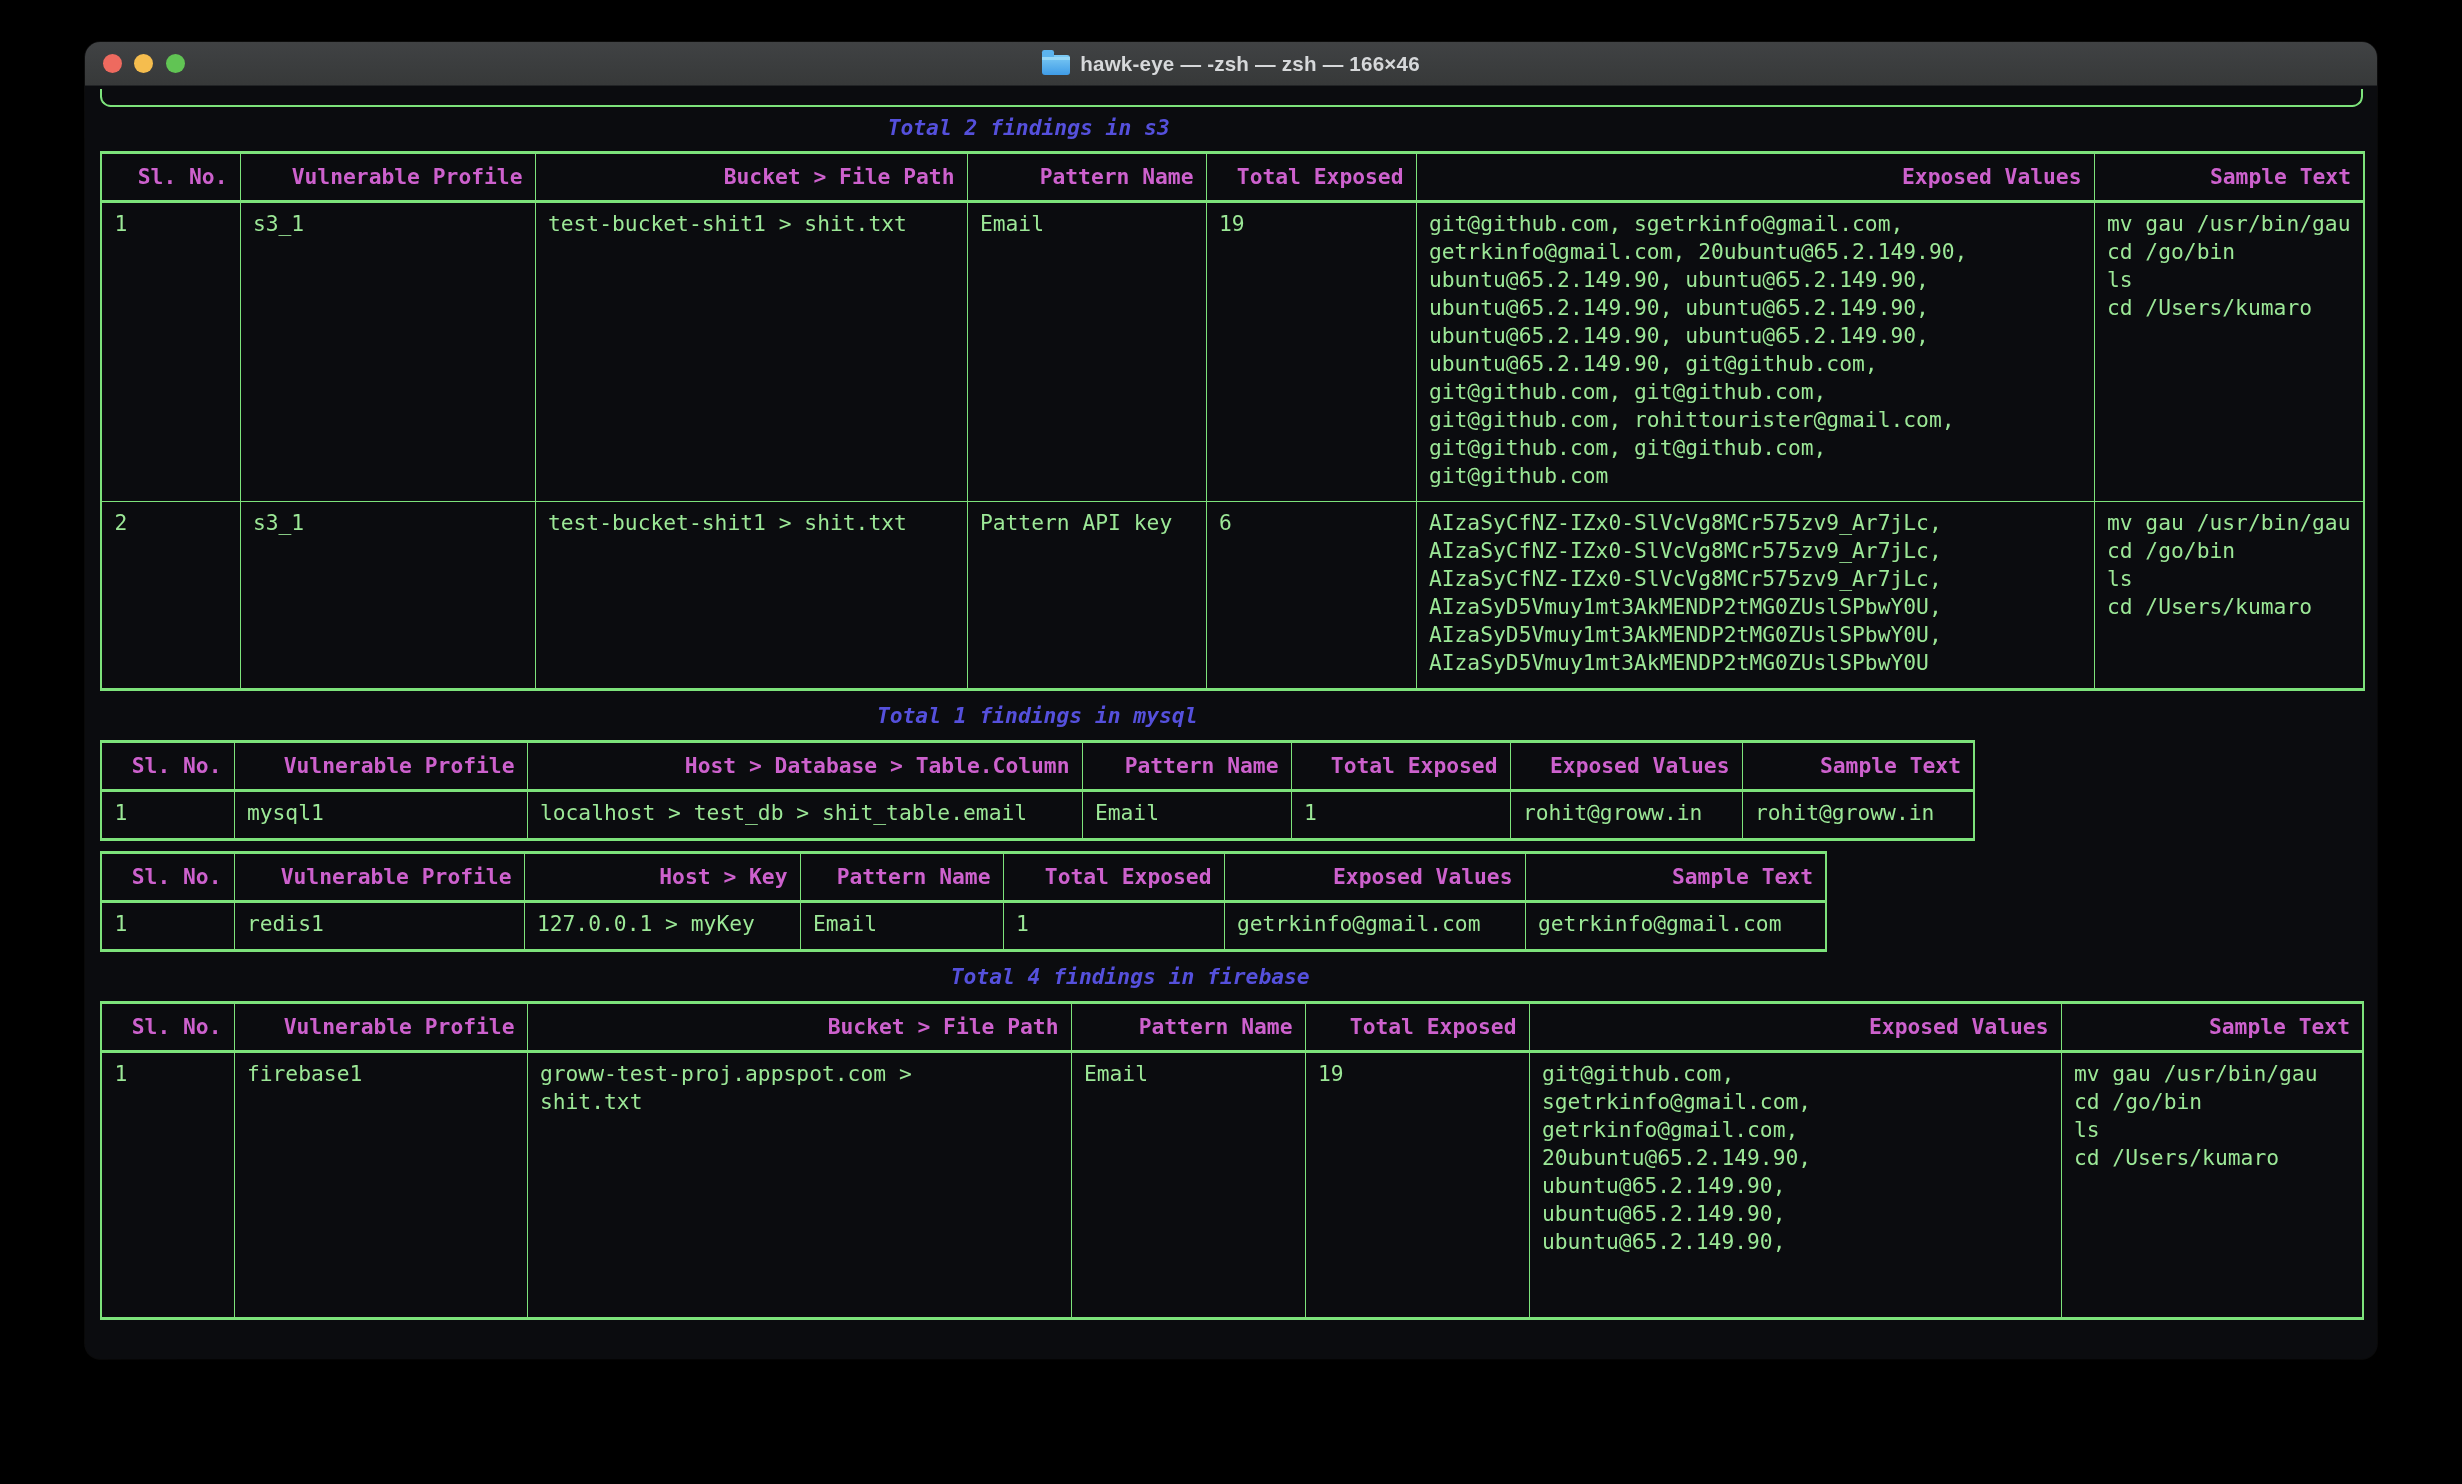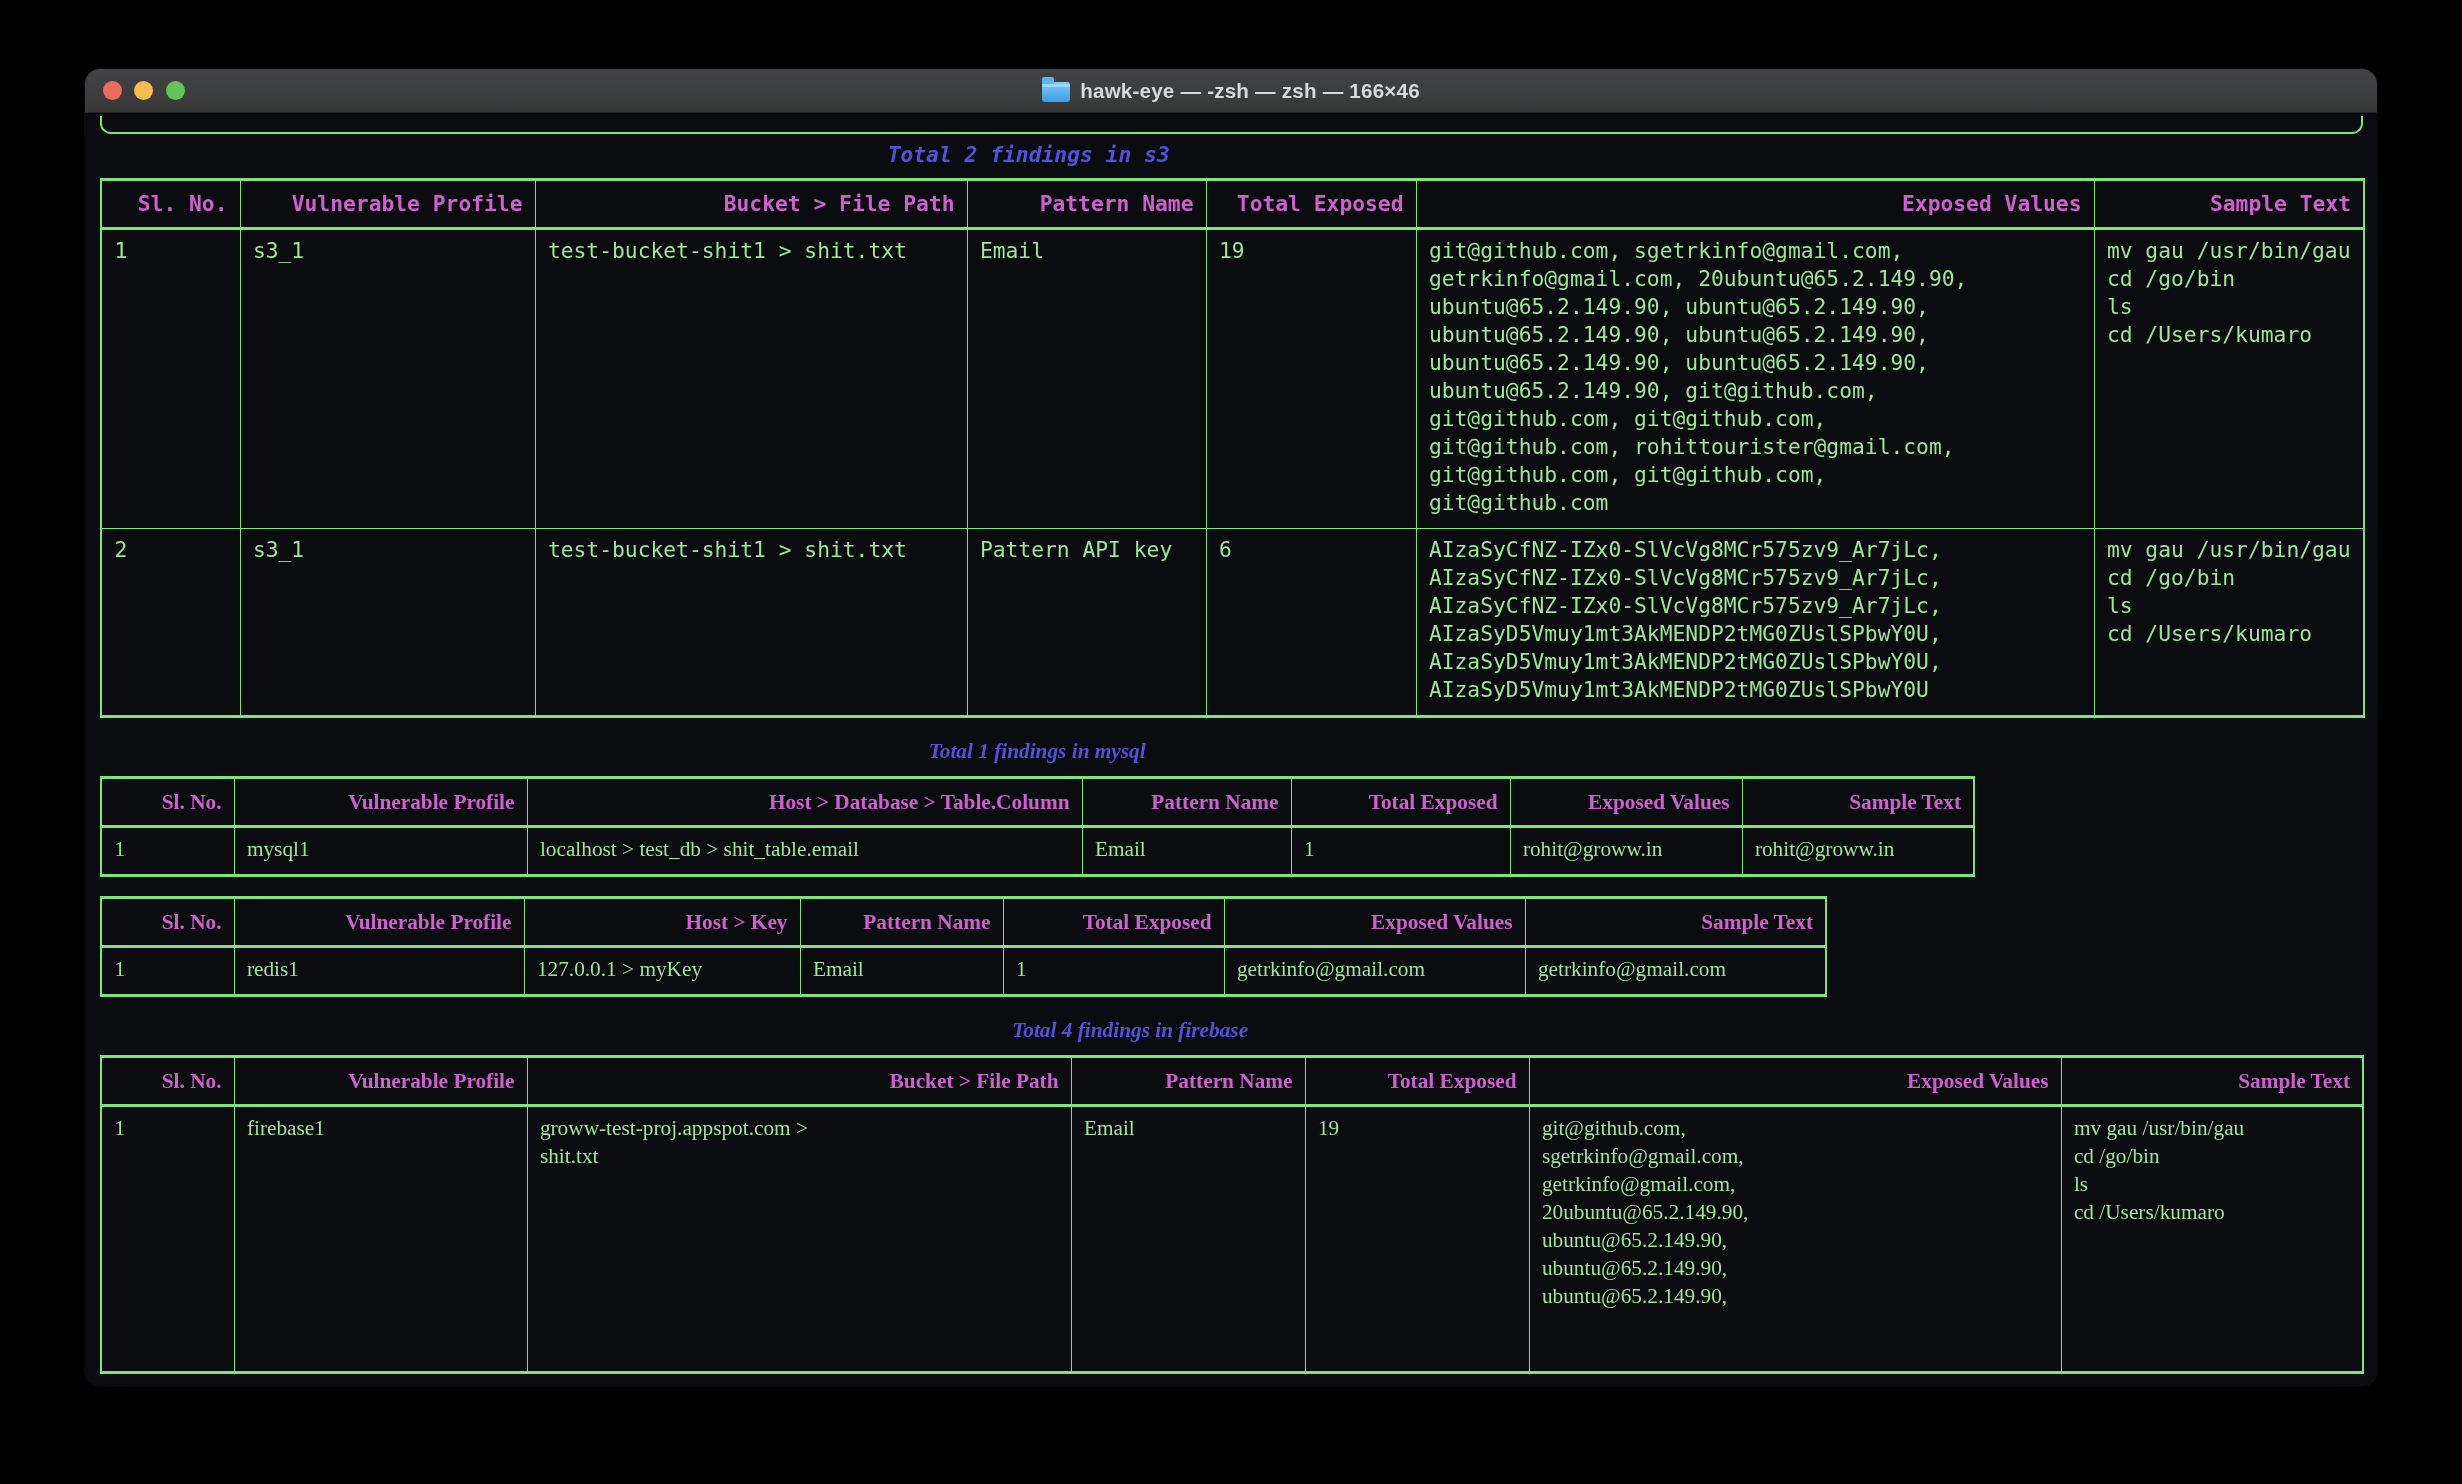--- a/index.html
+++ b/index.html
@@ -8,21 +8,21 @@
     --magenta:#cd61cd;     
     --blue:#5550dc;        
     --termbg:#0b0c0f;
     --titlebar:#3a3c3e;
   }
   *{margin:0;padding:0;box-sizing:border-box;}
   html,body{width:2462px;height:1484px;background:#000;overflow:hidden;}
   body{font-family:"DejaVu Sans Mono",monospace;}
 
   .window{
-    position:absolute;left:85px;top:69px;width:2292px;height:1317px;
+    position:absolute;left:85px;top:42px;width:2292px;height:1317px;
     background:var(--termbg);border-radius:15.2px;overflow:hidden;
     box-shadow:0 38px 91px rgba(0,0,0,.85), 0 0 0 0.8px rgba(255,255,255,.08);
   }
   .titlebar{
     height:44px;background:linear-gradient(#404244,#373939);
     border-bottom:1.5px solid #222426;position:relative;
     display:flex;align-items:center;justify-content:center;
   }
   .traffic{position:absolute;left:18.3px;top:0;height:100%;display:flex;align-items:center;gap:12.2px;}
   .tl{width:19px;height:19px;border-radius:50%;display:inline-block;}
@@ -51,21 +51,21 @@
     color:var(--gt);font-size:21.3px;line-height:28px;
   }
 
   
   .cut-panel{
     width:2263px;height:17.5px;
     border:2.3px solid var(--gb);border-top:none;border-radius:0 0 10.7px 10.7px;
   }
 
   .findings{margin-top:0;}
-  .findings + .findings{margin-top:19px;font-family:Liberation Serif, serif;}
+  .findings + .findings{margin-top:10px;}
   .heading{
     font-style:italic;font-weight:700;color:var(--blue);
     text-align:center;margin-top:6.1px;line-height:29px;white-space:pre;
   }
   table{
     border-collapse:collapse;table-layout:fixed;margin-top:9.1px;
     border:2.3px solid var(--gb);border-top-width:3.8px;border-bottom-width:3.8px;
   }
   th{
     color:var(--magenta);font-weight:700;text-align:right;

